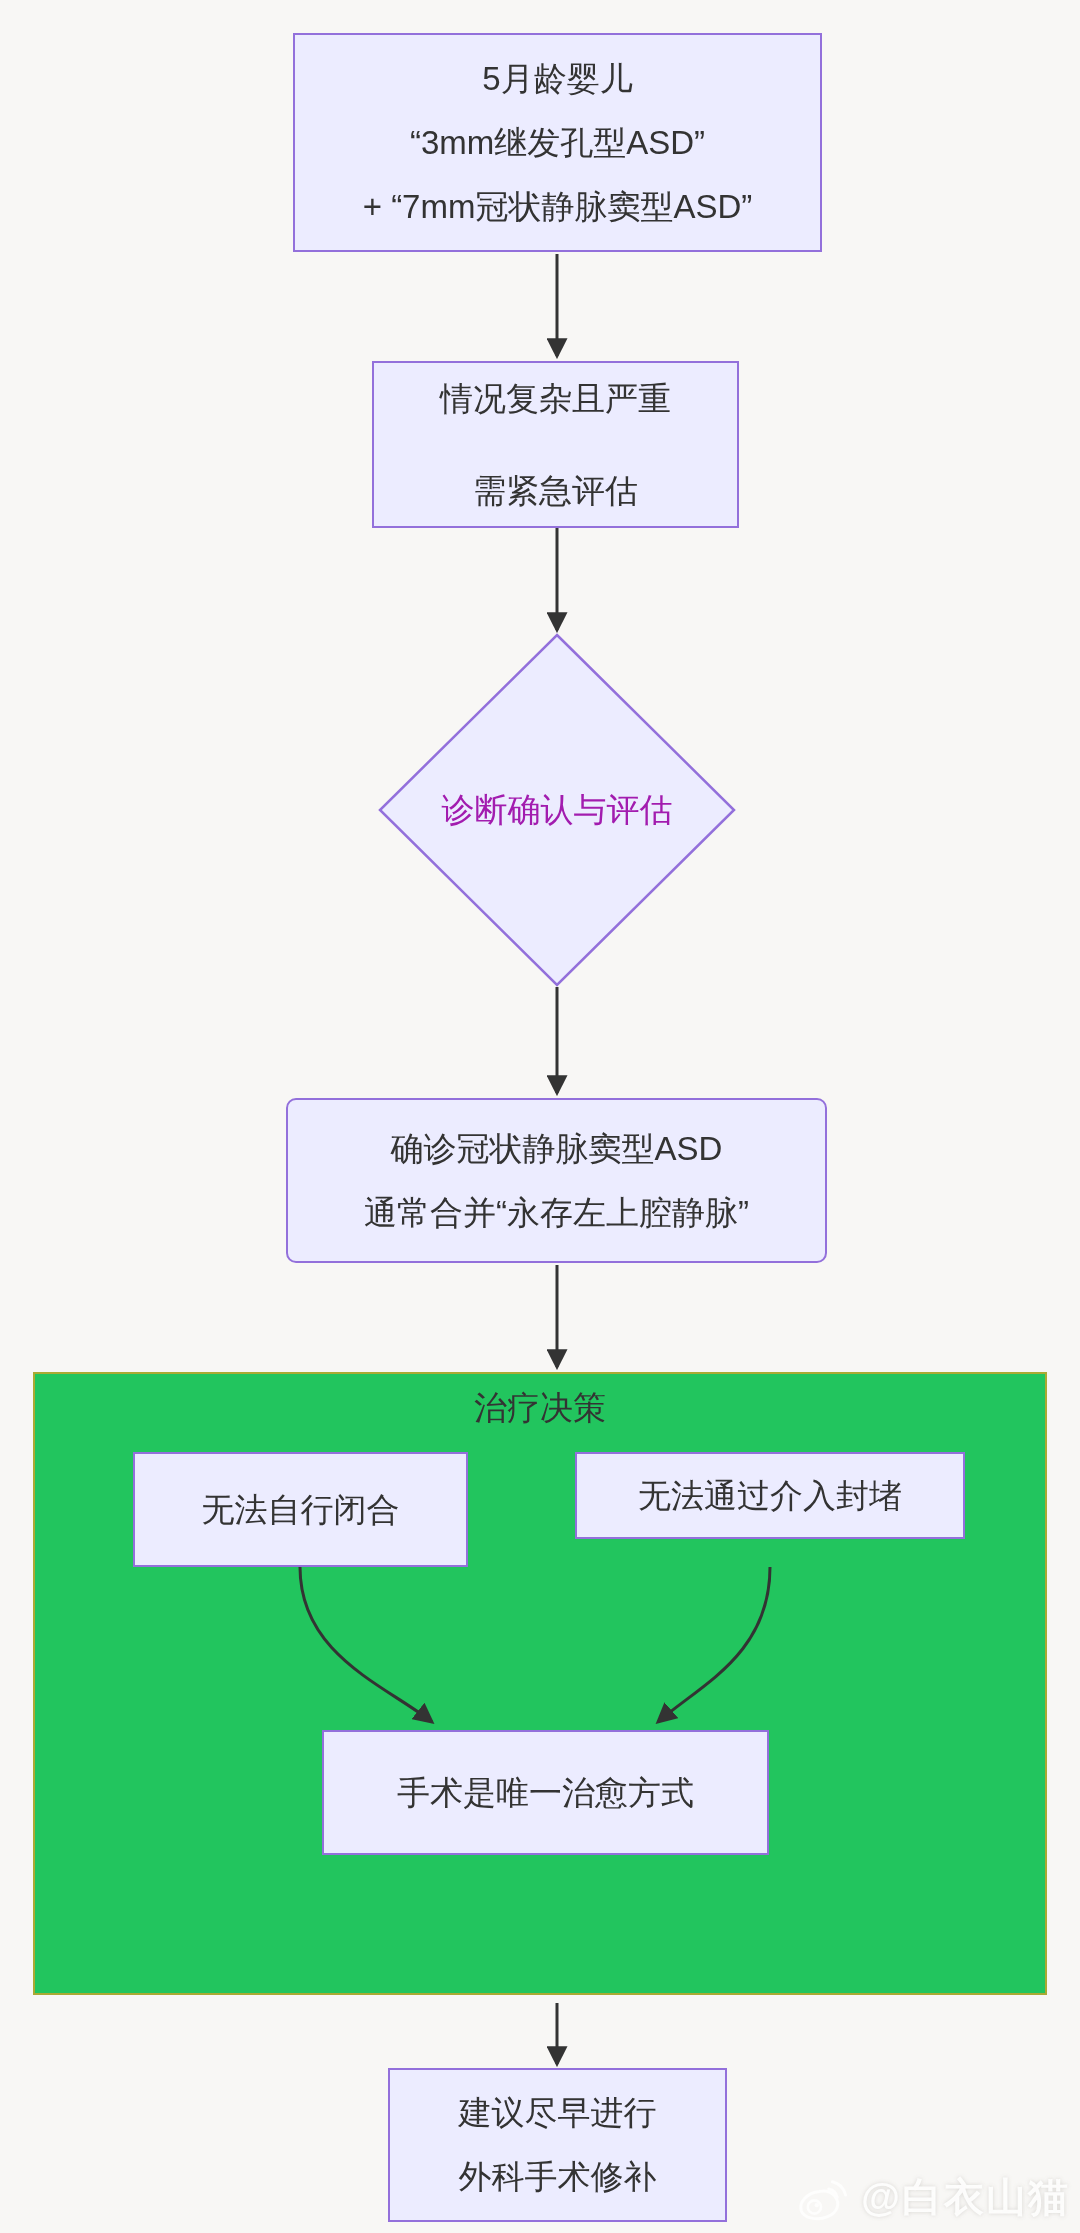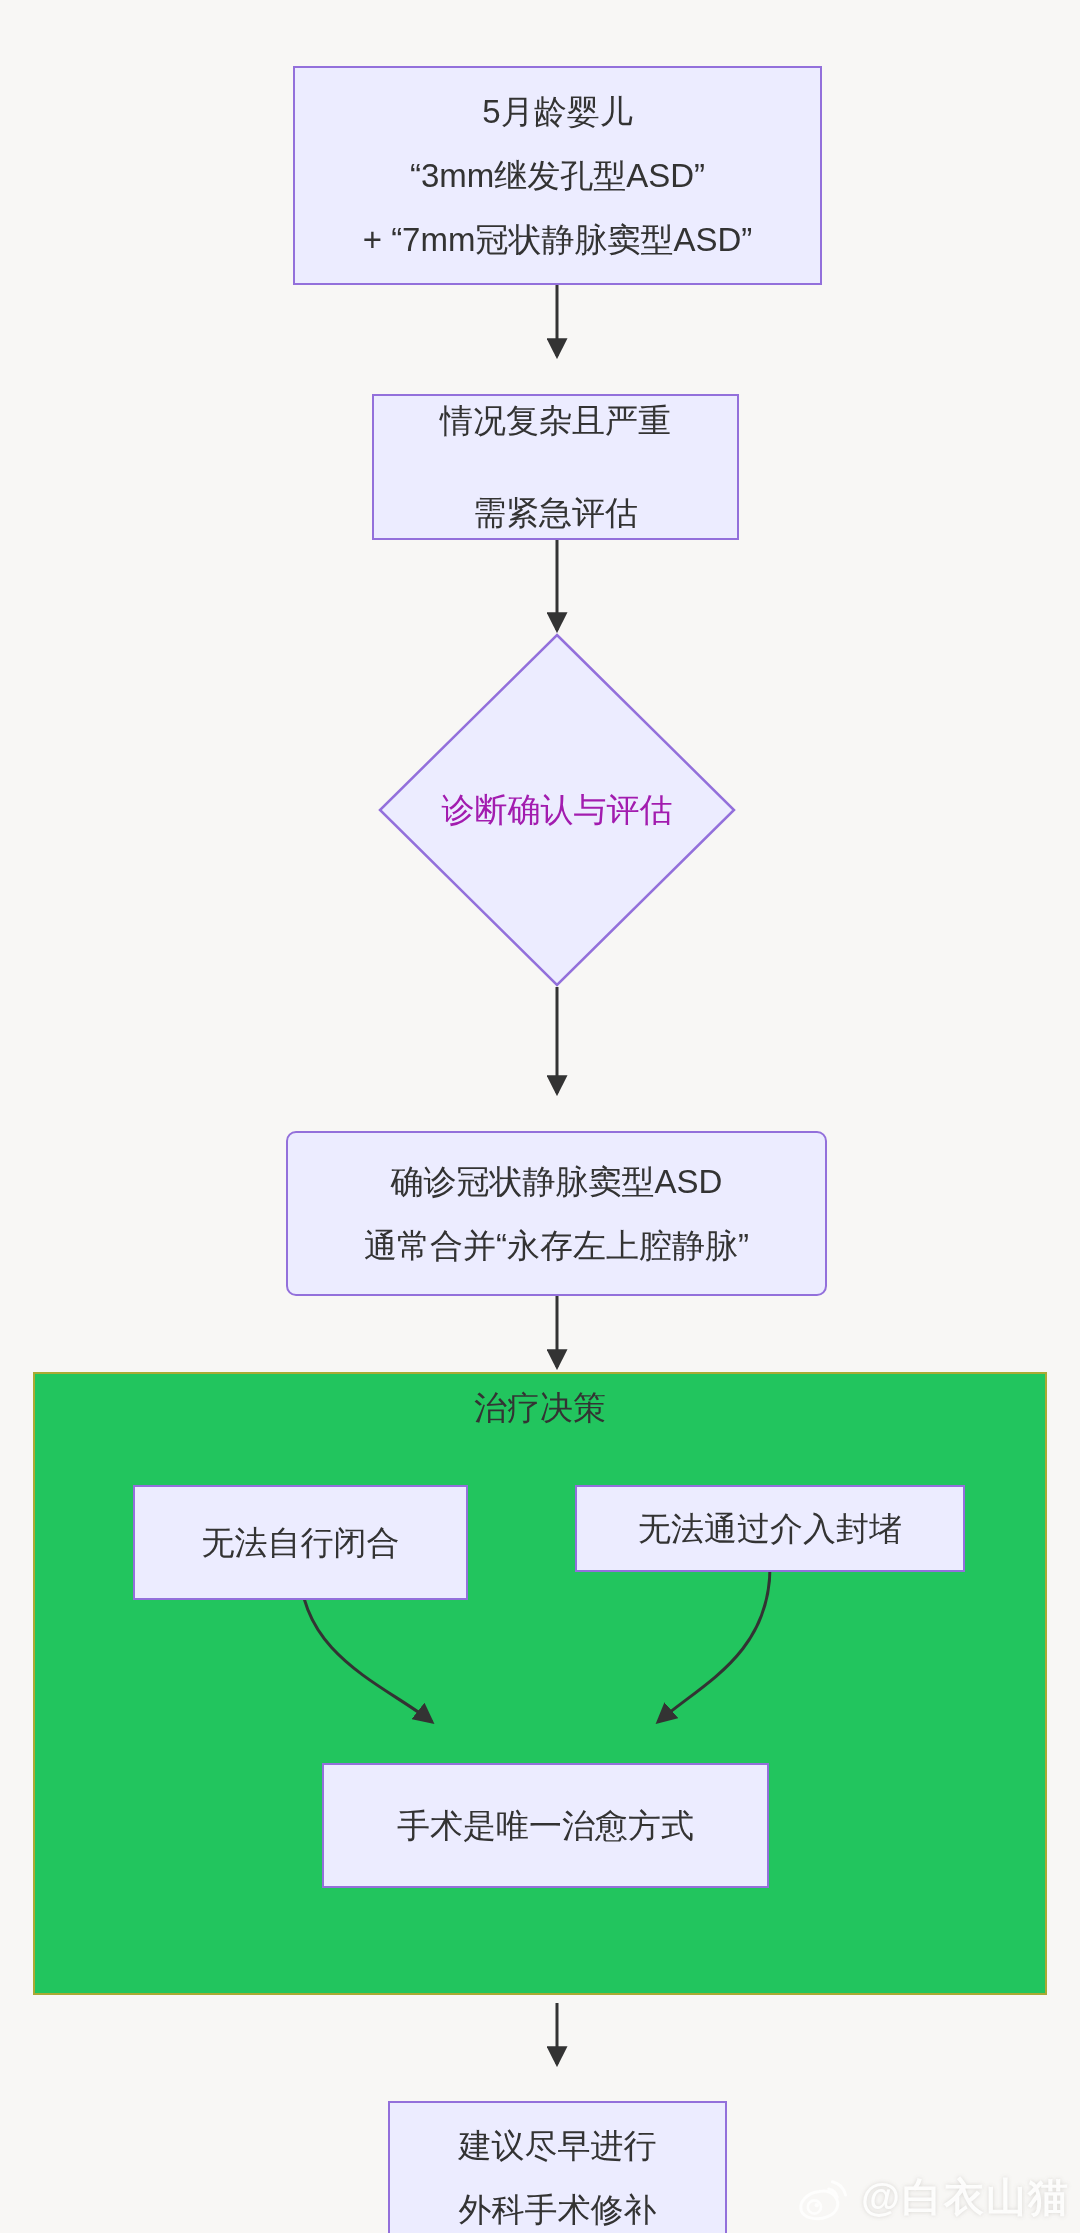--- a/index.html
+++ b/index.html
@@ -10,25 +10,24 @@
     color:#333333;
   }
   .stage{position:absolute;inset:0;}
   
   .node{
     position:absolute;box-sizing:border-box;
     background:#ECECFF;border:2.5px solid #9370DB;
     display:flex;flex-direction:column;align-items:center;justify-content:center;
     text-align:center;font-size:33px;line-height:64px;color:#333333;
     z-index:3;
-    margin-top:33px;
   }
   .node span{display:block;}
   #node-patient{left:293px;top:33px;width:529px;height:219px;}
-  #node-urgent{left:372px;top:361px;width:367px;height:146px;gap:28px;}
+  #node-urgent{left:372px;top:361px;width:367px;height:167px;gap:28px;}
   #node-confirm{left:286px;top:1098px;width:541px;height:165px;border-radius:10px;}
   #node-noselfclose{left:133px;top:1452px;width:335px;height:115px;}
   #node-nocatheter{left:575px;top:1452px;width:390px;height:87px;}
   #node-surgery{left:322px;top:1730px;width:447px;height:125px;}
   #node-final{left:388px;top:2068px;width:339px;height:154px;}
   
   .subgraph{
     position:absolute;left:33px;top:1372px;width:1014px;height:623px;
     box-sizing:border-box;background:#22c55e;border:2.5px solid #AAAA33;
     z-index:1;

